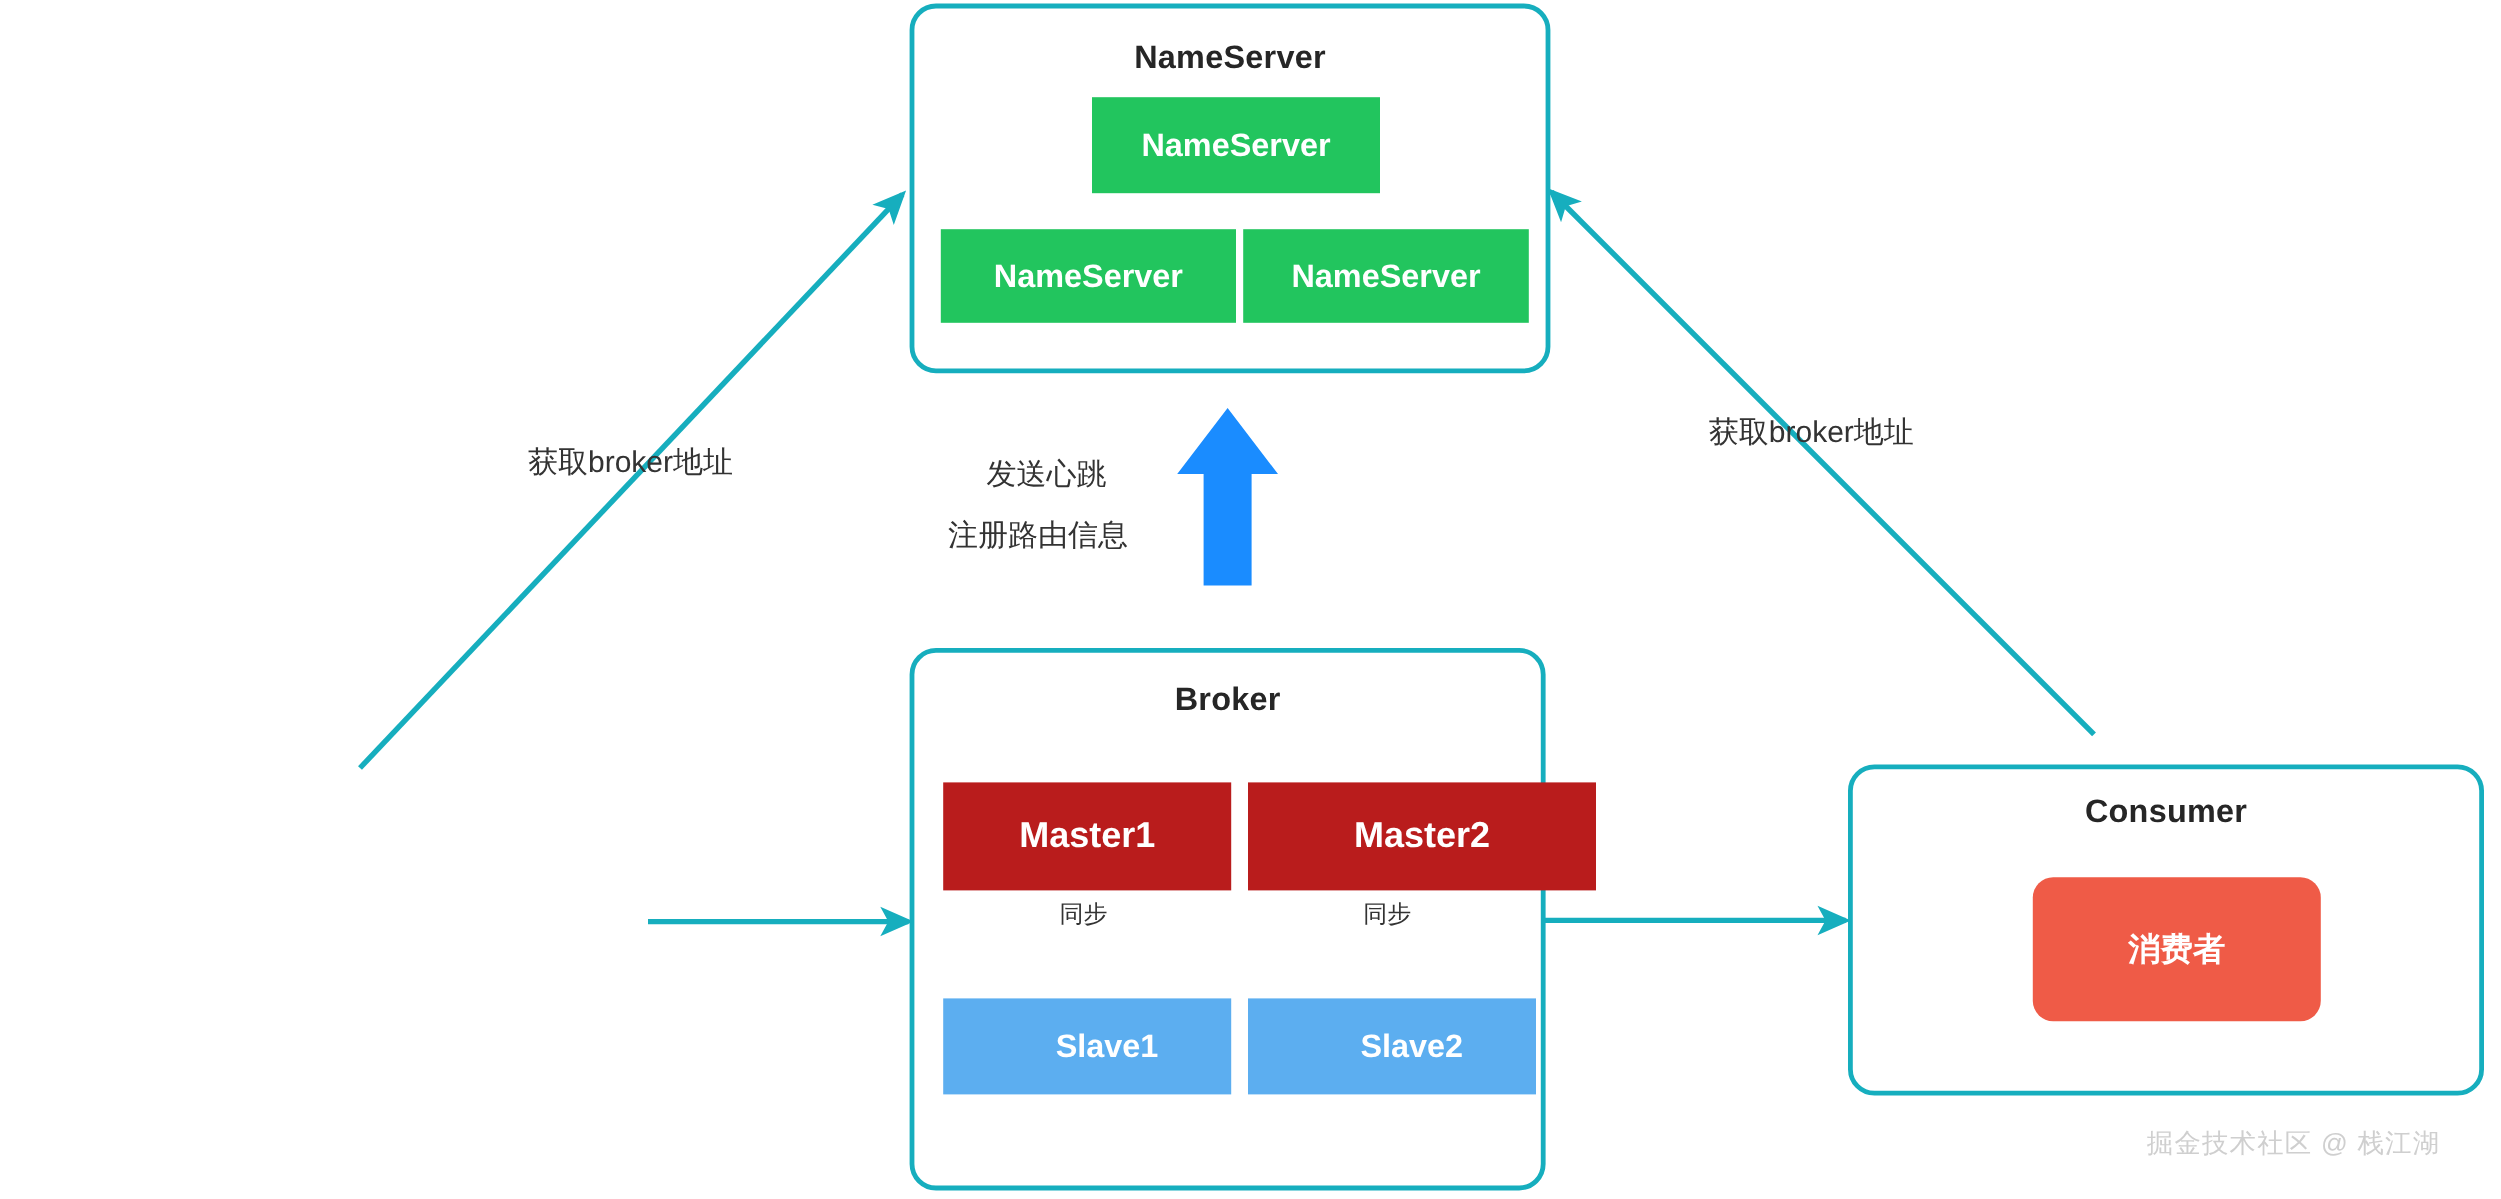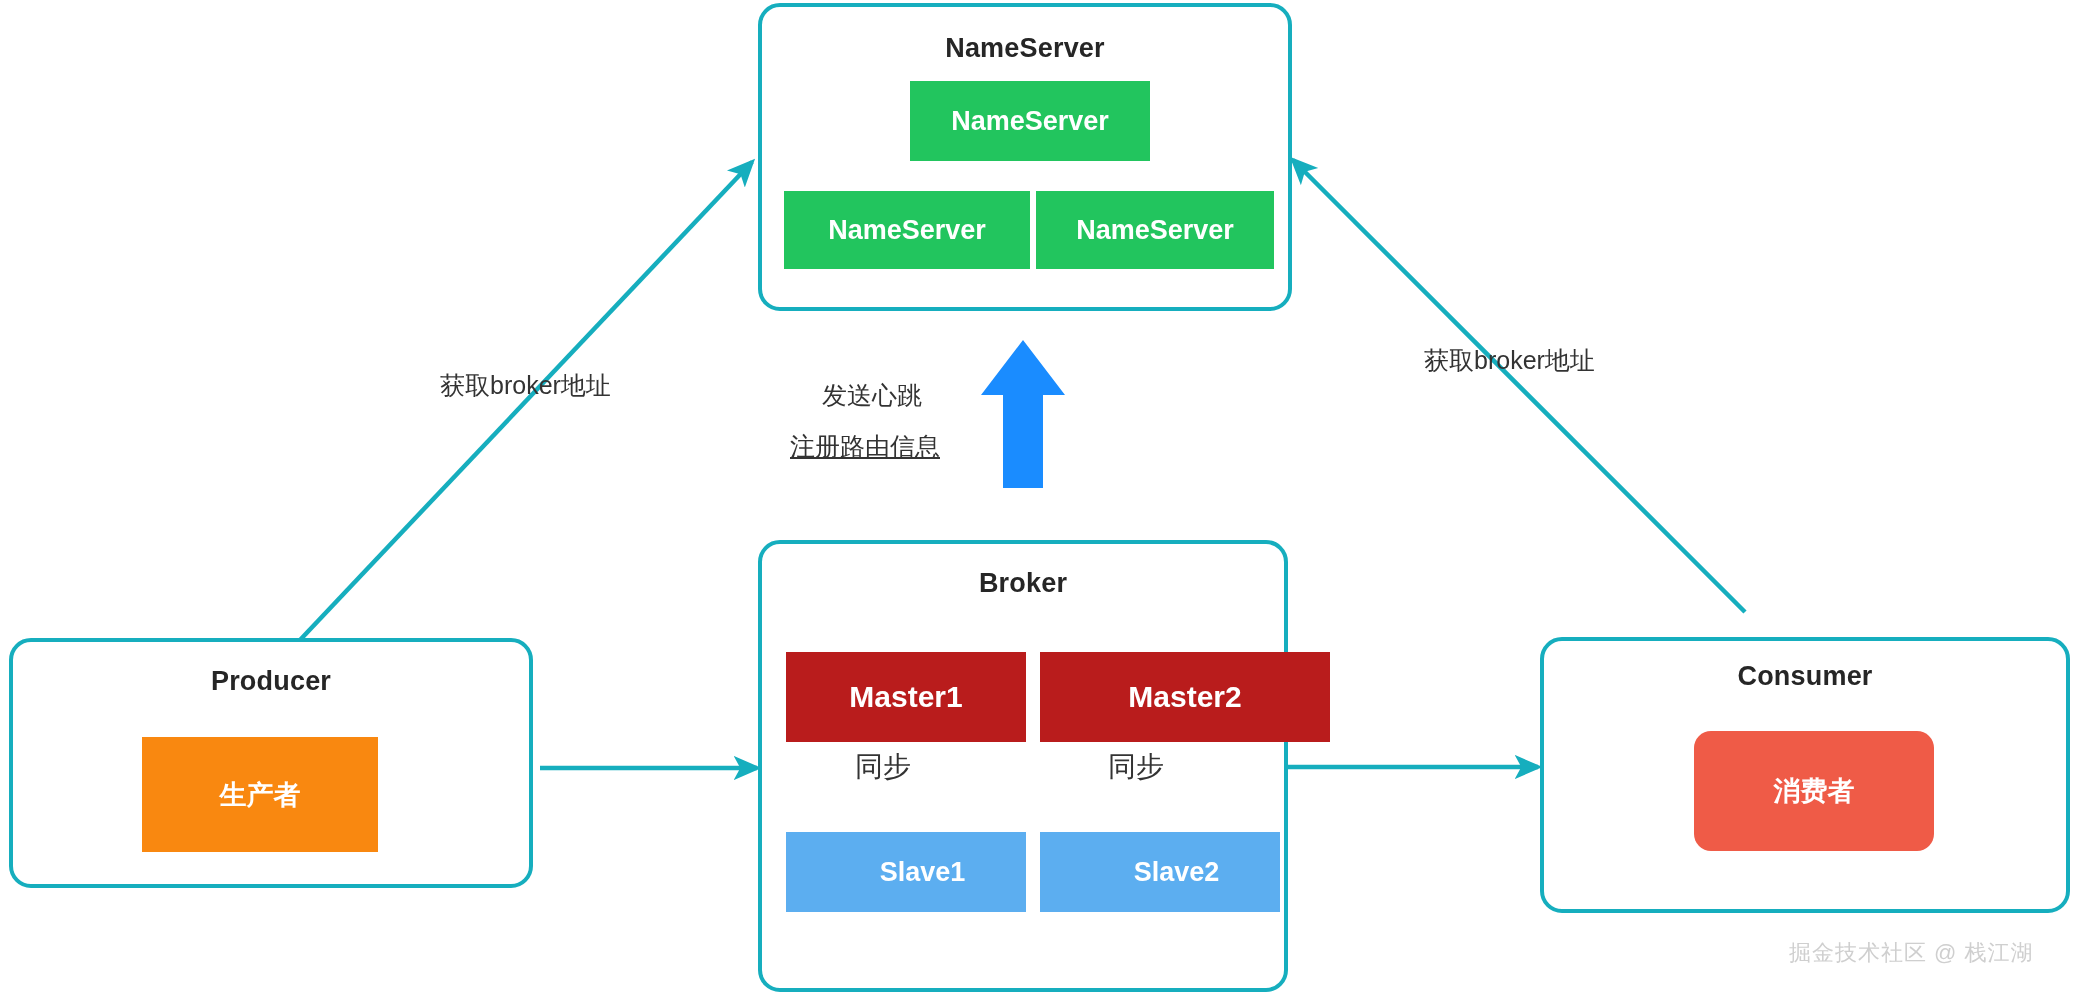--- a/index.html
+++ b/index.html
@@ -55,23 +55,24 @@
   
   .edge-label {
     position: absolute;
     font-size: 25px;
     color: #333333;
     white-space: nowrap;
     line-height: 1.55;
   }
   .sync-label {
     position: absolute;
-    font-size: 28px;
+    font-size: 20px;
     color: #333333;
     white-space: nowrap;
+    text-align: center;
   }
   
   #arrows {
     position: absolute;
     top: 0;
     left: 0;
     width: 2084px;
     height: 999px;
     pointer-events: none;
   }
@@ -145,39 +146,32 @@
     </div>
 
     <div class="node node-lblue" style="left:278px; top:288px; width:240px; height:80px;">
       <span>Slave2</span>
     </div>
   </div>
 
   <div class="sync-label" style="left:855px; top:748px; width:96px;">同步</div>
   <div class="sync-label" style="left:1108px; top:748px; width:96px;">同步</div>
 
-  <div class="container-box" style="left:9px; top:638px; width:524px; height:250px;">
-    <div class="container-title" style="top:24px;">Producer</div>
-
-    <div class="node node-orange" style="left:129px; top:95px; width:236px; height:115px;">
-      <span>生产者</span>
-    </div>
-  </div>
 
   <div class="container-box" style="left:1540px; top:637px; width:530px; height:276px;">
     <div class="container-title" style="top:20px;">Consumer</div>
 
     <div class="node node-red" style="left:150px; top:90px; width:240px; height:120px;border-radius:17px;">
       <span>消费者</span>
     </div>
   </div>
 
   <div class="edge-label" style="left:440px; top:366px;">获取broker地址</div>
 
   <div class="edge-label" style="left:1424px; top:341px;">获取broker地址</div>
 
   <div class="edge-label" style="left:822px; top:376px;">发送心跳</div>
 
-  <div class="edge-label" style="left:790px; top:427px;text-decoration:underline;">注册路由信息</div>
+  <div class="edge-label" style="left:790px; top:427px;">注册路由信息</div>
 
   <div class="watermark" style="left:1789px; top:938px;">掘金技术社区 @ 栈江湖</div>
 
 </div>
 
 </body></html>

